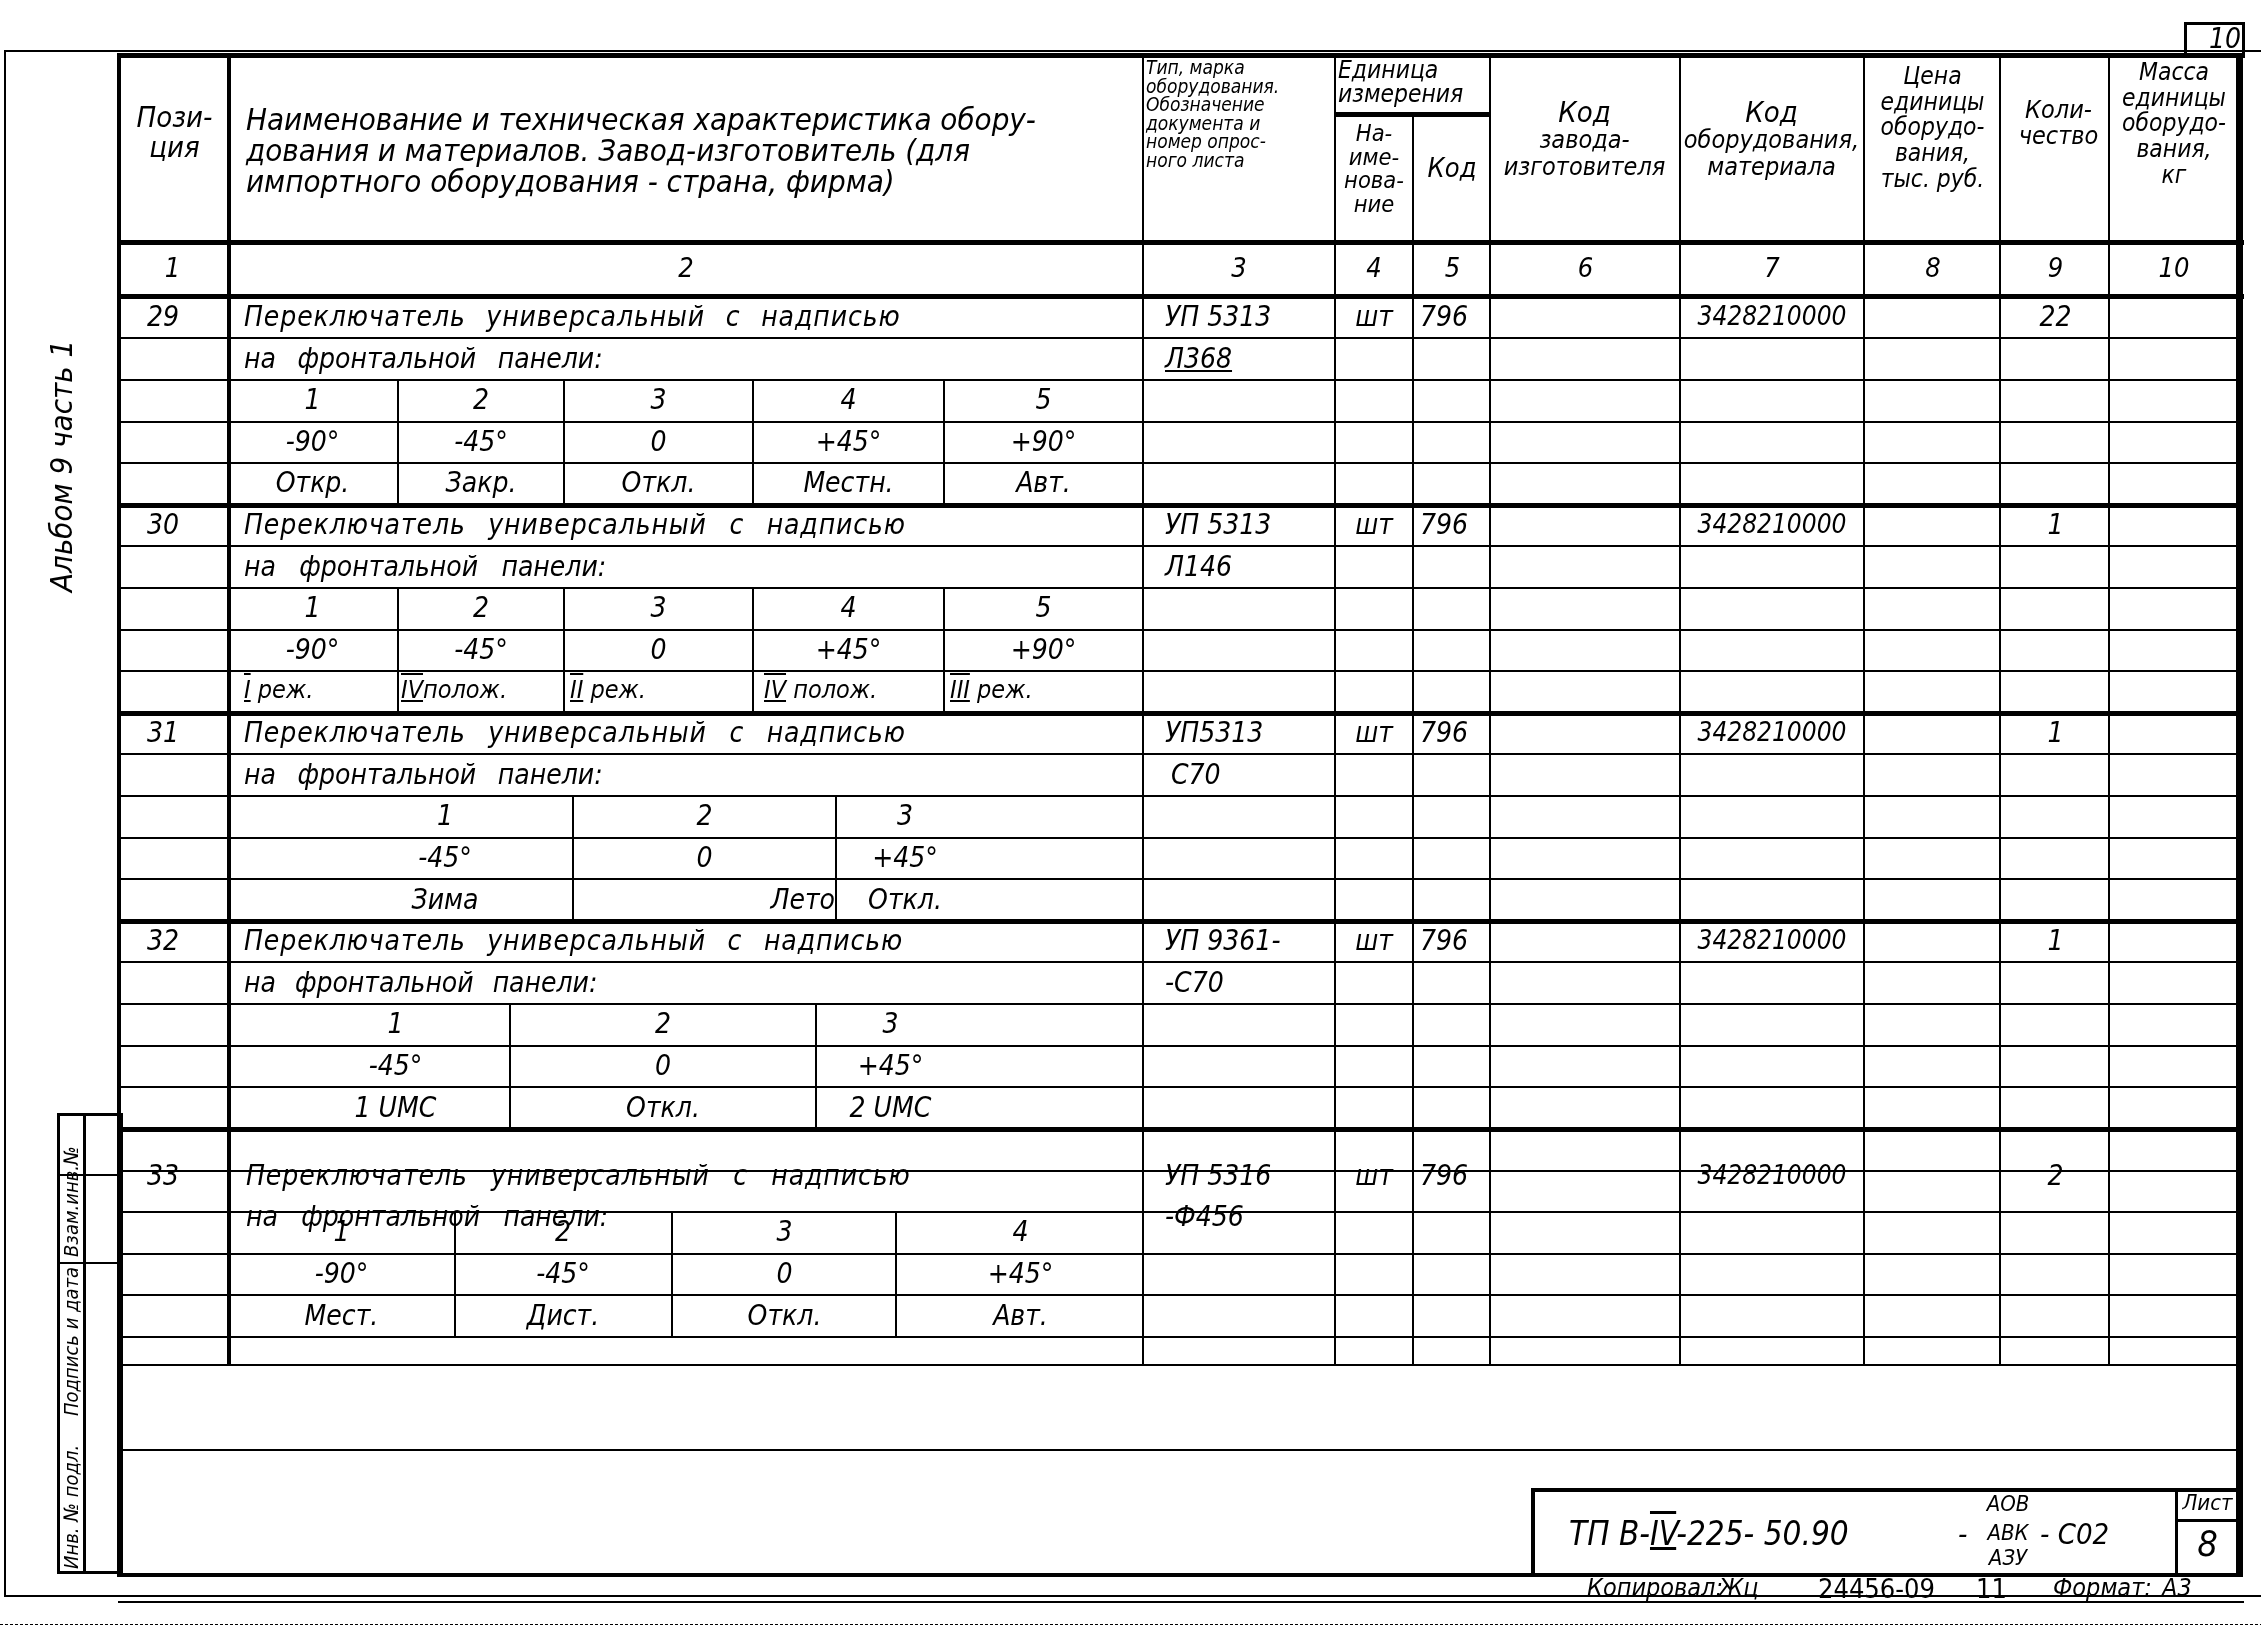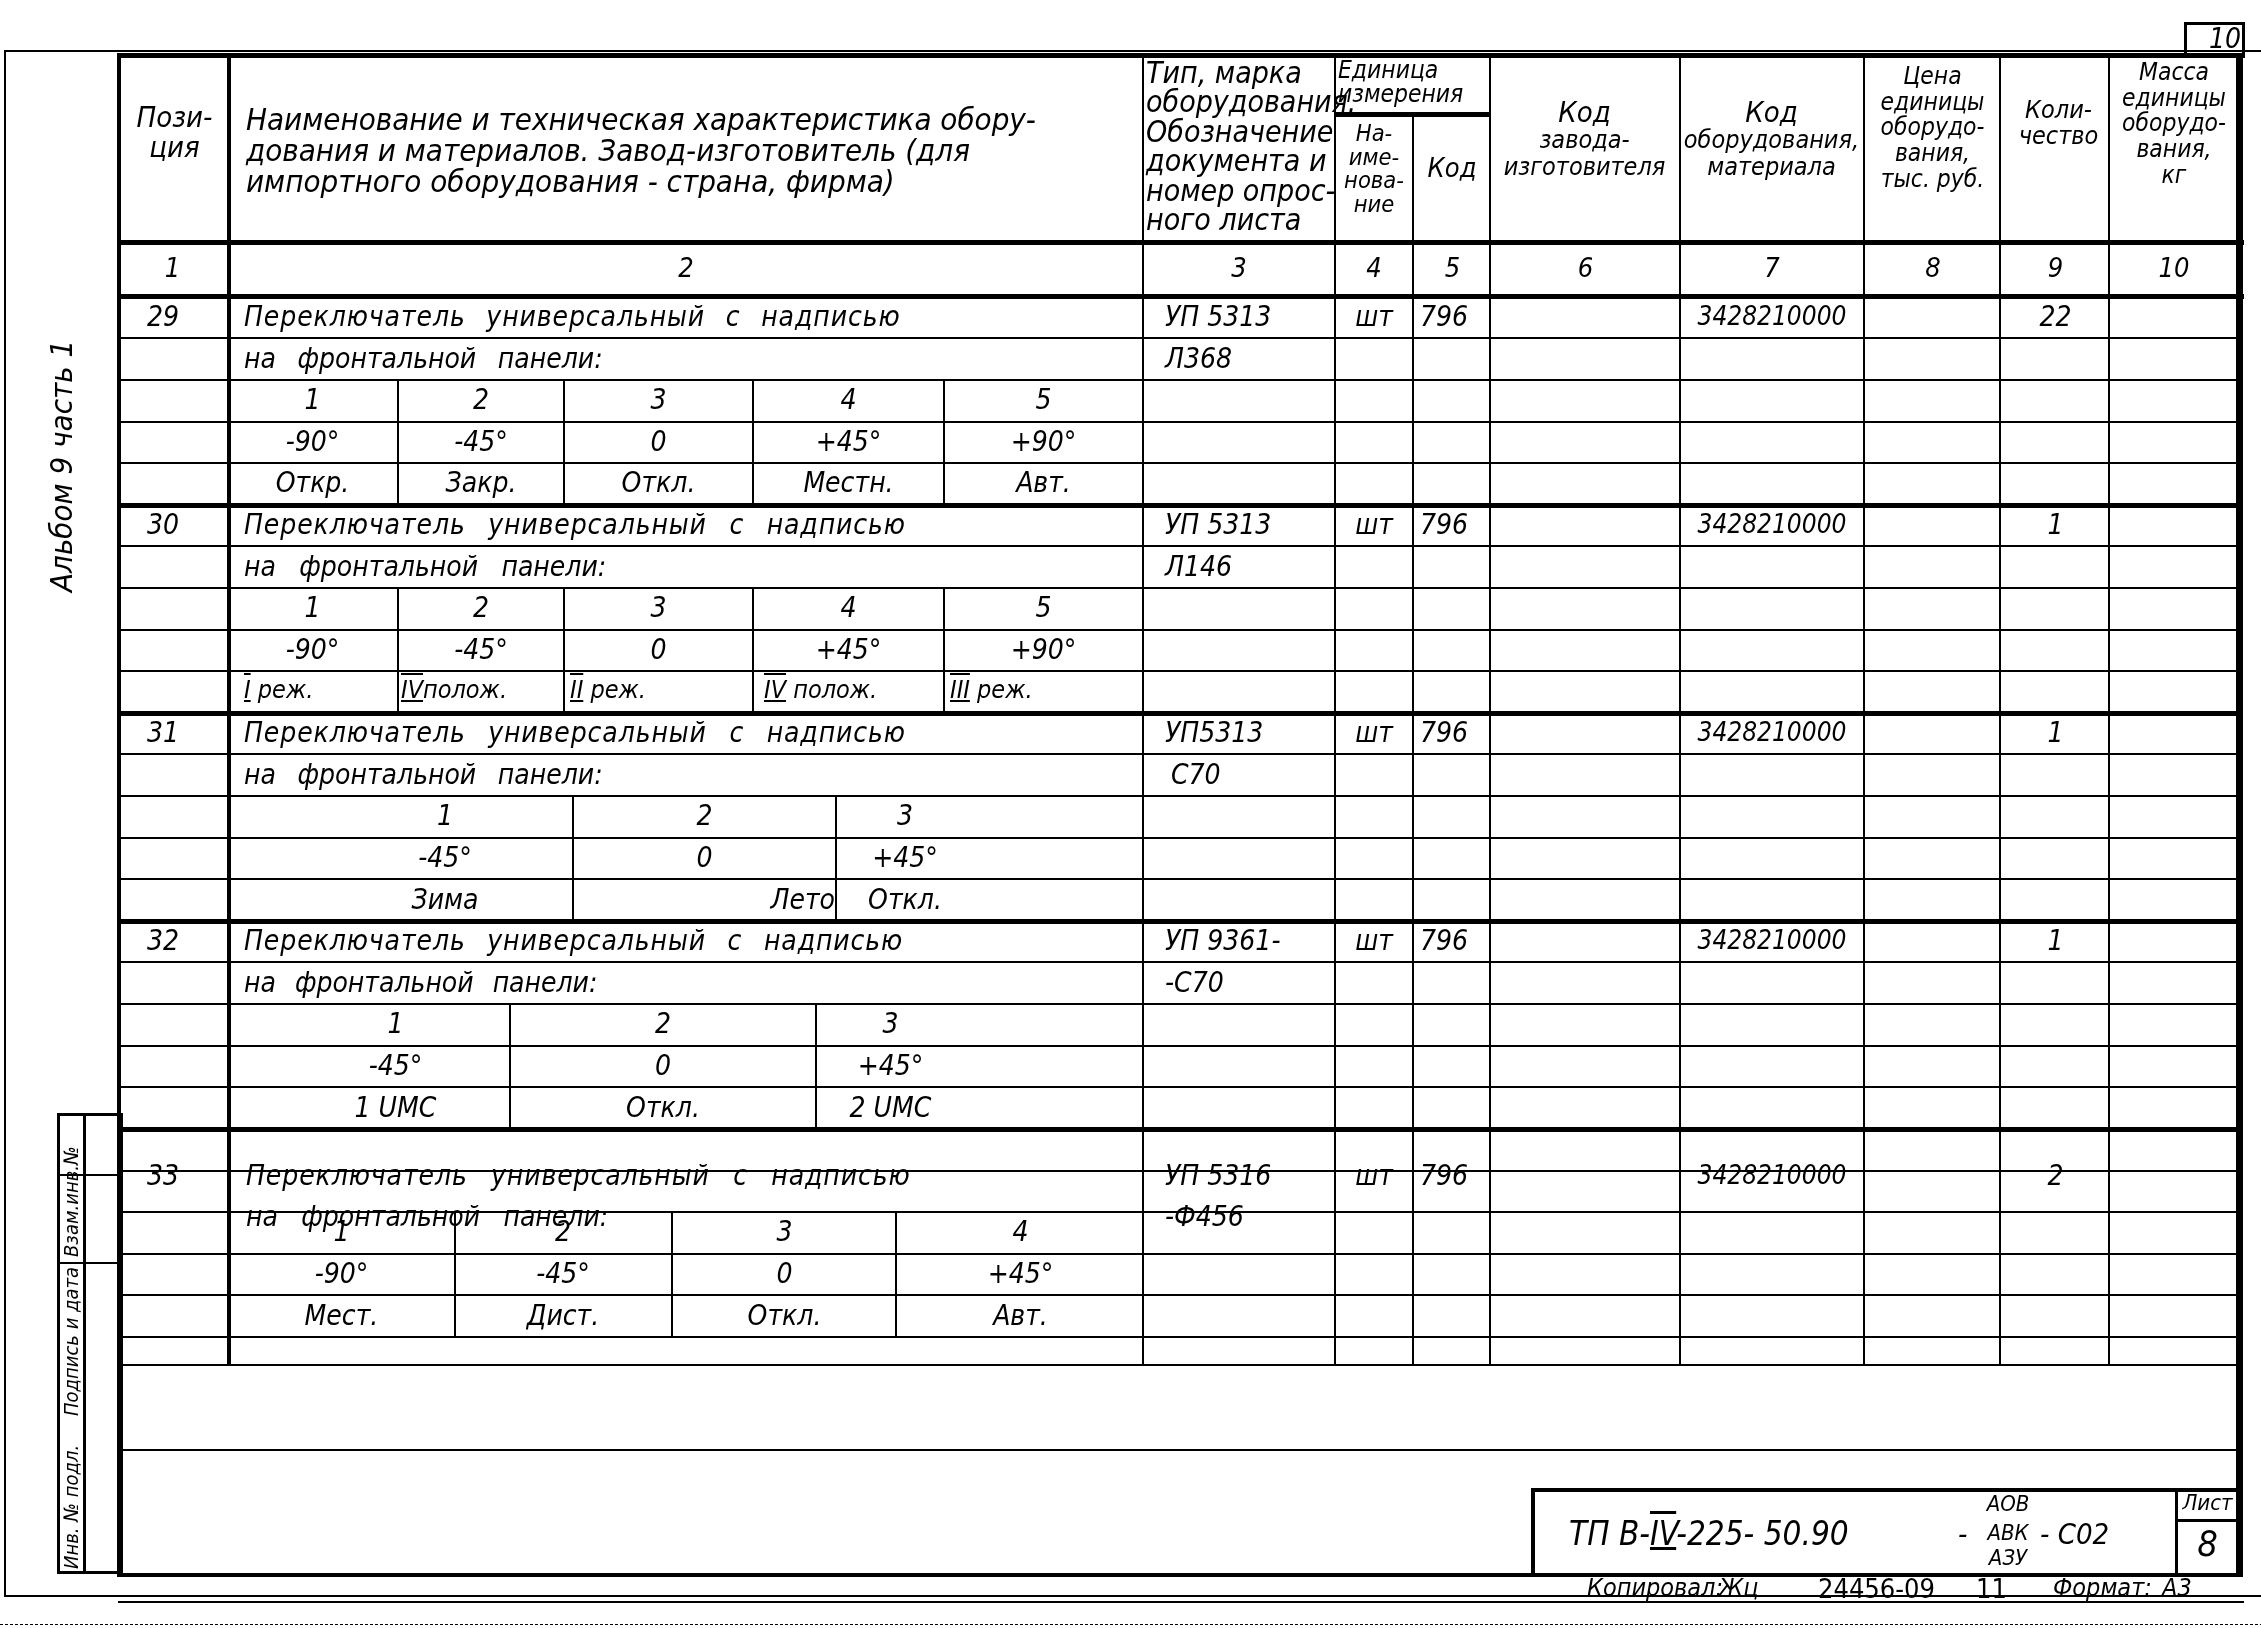--- a/index.html
+++ b/index.html
@@ -85,21 +85,21 @@
 
 <div class="hdr c" style="left:127px;top:102px;width:95px;font-size:29px;">
   <div>Пози-</div>
   <div>ция</div>
 </div>
 <div class="hdr" style="left:246px;top:104px;font-size:31px;line-height:1.0;">
   <div>Наименование и техническая характеристика обору-</div>
   <div>дования и материалов. Завод-изготовитель (для</div>
   <div>импортного оборудования - страна, фирма)</div>
 </div>
-<div class="hdrs" style="left:1146px;top:58px;font-size:30px;line-height:0.98;">
+<div class="hdrs" style="left:1146px;top:58px;font-size:19px;line-height:0.98;">
   <div>Тип, марка</div>
   <div>оборудования.</div>
   <div>Обозначение</div>
   <div>документа и</div>
   <div>номер опрос-</div>
   <div>ного листа</div>
 </div>
 <div class="hdrs" style="left:1338px;top:58px;font-size:24.4px;">
   <div>Единица</div>
   <div>измерения</div>
@@ -151,21 +151,21 @@
   <div class="txt c num" style="left:1866px;top:254px;width:134px;">8</div>
   <div class="txt c num" style="left:2002px;top:254px;width:107px;">9</div>
   <div class="txt c num" style="left:2111px;top:254px;width:126px;">10</div>
 </div>
 
 <div>
   <div class="txt cell" style="left:147px;top:303px;">29</div>
   <div class="txt cell" style="left:244px;top:303px;letter-spacing:0.9px;word-spacing:11.8px;">Переключатель универсальный с надписью</div>
   <div class="txt cell" style="left:244px;top:345px;word-spacing:13.6px;">на фронтальной панели:</div>
   <div class="txt cell" style="left:1165px;top:303px;">УП 5313</div>
-  <div class="txt cell" style="left:1165px;top:345px;">Л368</div>
+  <div class="txt cell" style="left:1165px;top:345px;text-decoration:underline;">Л368</div>
   <div class="txt cell c" style="left:1336px;top:303px;width:76px;">шт</div>
   <div class="txt cell" style="left:1420px;top:303px;">796</div>
   <div class="txt cell c" style="left:1681px;top:303px;width:182px;font-size:26px;">3428210000</div>
   <div class="txt cell c" style="left:2002px;top:303px;width:107px;">22</div>
 
   <div class="vl" style="left:397px;top:379px;height:124px;"></div>
   <div class="vl" style="left:563px;top:379px;height:124px;"></div>
   <div class="vl" style="left:752px;top:379px;height:124px;"></div>
   <div class="vl" style="left:943px;top:379px;height:124px;"></div>
   <div class="txt cell c" style="left:229px;top:386px;width:167px;">1</div>

